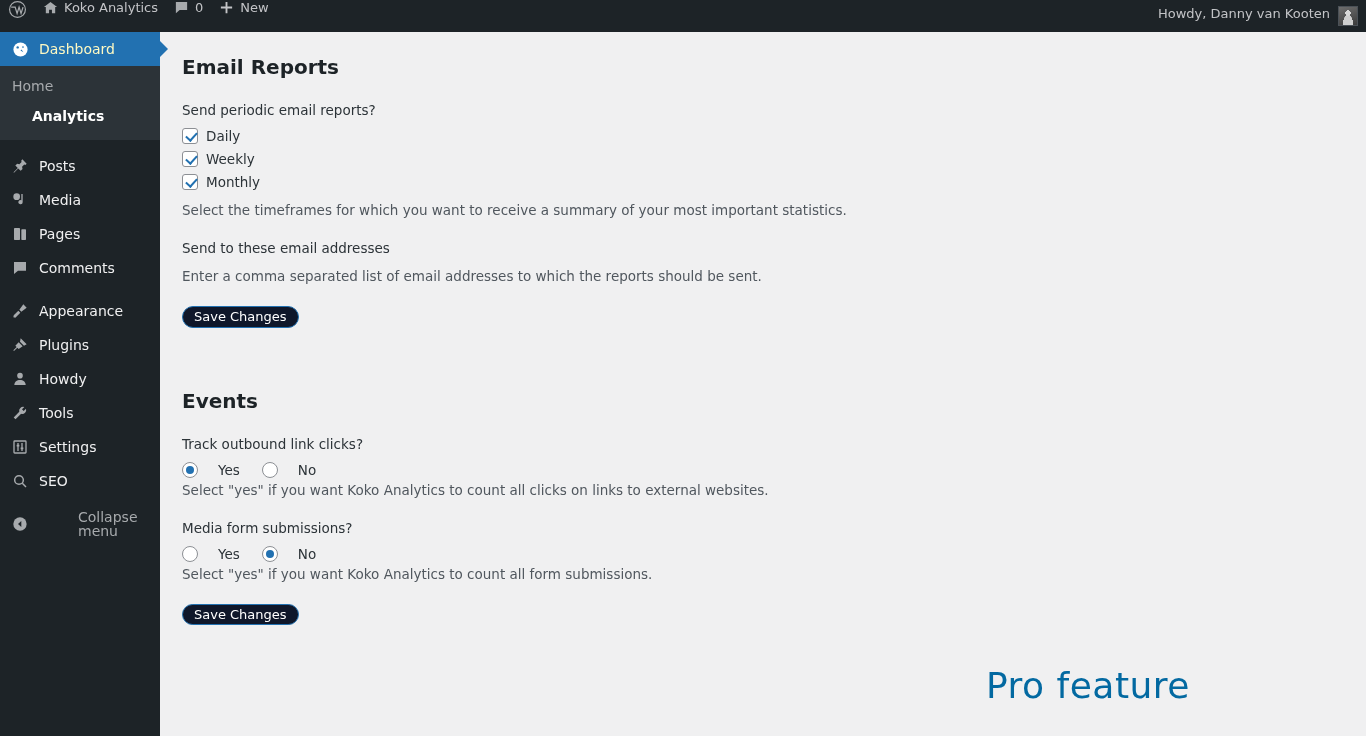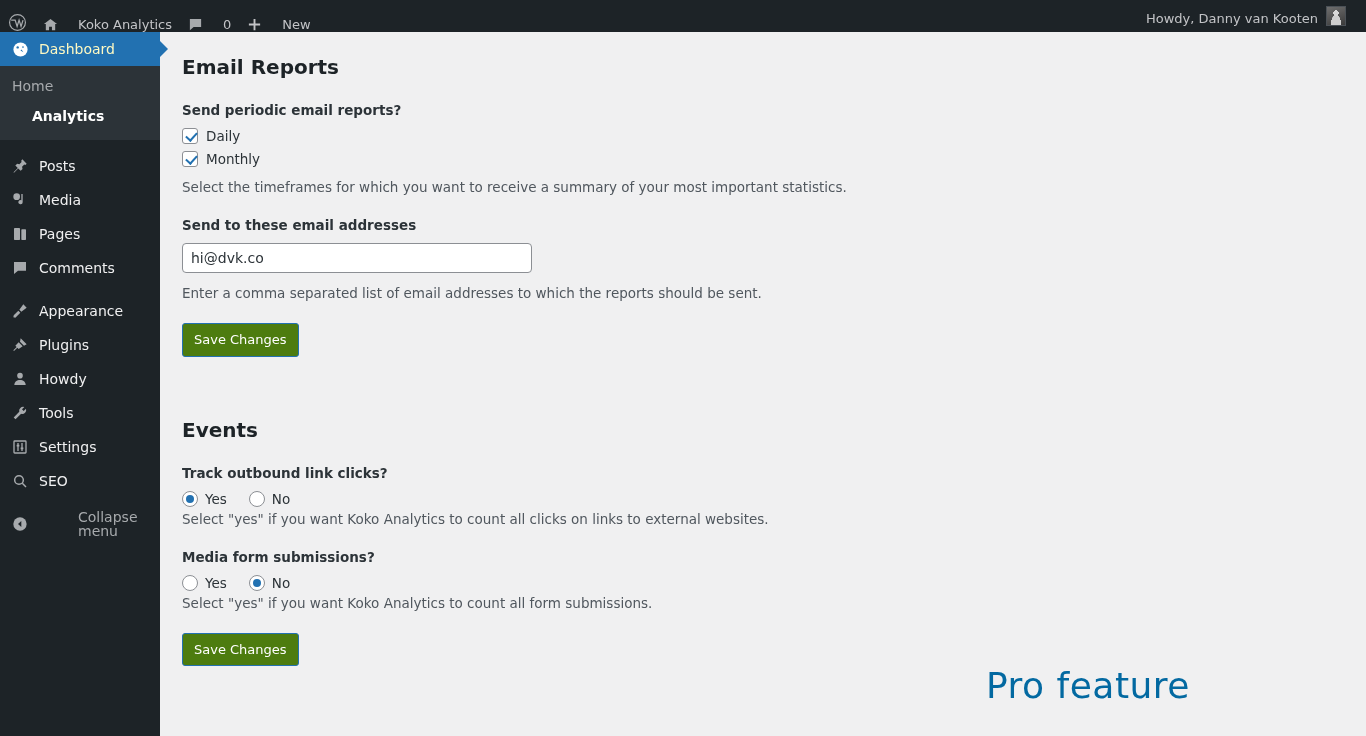--- a/index.html
+++ b/index.html
@@ -15,32 +15,32 @@
   #adminbar {
     position: absolute; top: 0; left: 0;
     width: 1366px; height: 32px;
     background: #1d2327;
     color: #c3c4c7;
     display: flex; align-items: center;
     font-size: 13px;
     z-index: 50;
   }
   .ab-item {
-    display: flex; align-items: flex-end;
+    display: flex; align-items: flex-start;
     height: 32px;
     padding: 0 8px;
     color: #c3c4c7;
-    gap: 20px;
+    gap: 6px;
     white-space: nowrap;
   }
   .ab-item .glyph { display: inline-flex; align-items: center; justify-content: center; }
   .ab-right {
     margin-left: auto;
-    display: flex; align-items: flex-end;
-    padding-right: 20px;
+    display: flex; align-items: flex-start;
+    padding-right: 8px;
     gap: 8px;
   }
   .avatar {
     width: 20px; height: 20px;
     background:
       radial-gradient(circle at 50% 34%, #d8d8d8 0 18%, rgba(0,0,0,0) 19%),
       radial-gradient(ellipse at 50% 100%, #cfcfcf 0 40%, rgba(0,0,0,0) 41%),
       linear-gradient(160deg, #6e6e6e, #3b3b3b);
     border: 1px solid #4b5157;
     display: inline-block;
@@ -114,21 +114,21 @@
   }
   h2.section-title {
     font-size: 20px;
     font-weight: 700;
     color: #1d2327;
     margin: 8px 0 0 0;
     line-height: 1.3;
   }
   .field-label {
     font-size: 13.5px;
-    font-weight: 700;
+    font-weight: 400;
     color: #2c3338;
     margin: 22px 0 10px 0;
   }
   .desc {
     font-size: 13.5px;
     color: #50575e;
     margin: 12px 0 0 0;
   }
 
   .checkrow {
@@ -155,21 +155,21 @@
     transform: rotate(42deg);
   }
 
   .radiogroup {
     display: flex; align-items: center;
     gap: 10px;
     font-size: 13.5px;
     color: #2c3338;
     margin-bottom: 2px;
   }
-  .radio-wrap { display: flex; align-items: flex-start; gap: 7px; margin-right: 12px; }
+  .radio-wrap { display: flex; align-items: flex-start; gap: 20px; margin-right: 12px; }
   .rb {
     width: 16px; height: 16px; flex: none;
     border: 1px solid #8c8f94;
     border-radius: 50%;
     background: #fff;
     position: relative;
   }
   .rb.selected::after {
     content: "";
     position: absolute;
@@ -187,27 +187,27 @@
     background: #fff;
     color: #2c3338;
     font-size: 14px;
     font-family: "DejaVu Sans", sans-serif;
     padding: 0 8px;
     line-height: 28px;
   }
 
   .btn-primary {
     display: inline-block;
-    background: #4d7c0f;
+    background: #0f172a;
     color: #fff;
     border: 1px solid #2271b1;
-    border-radius: 3px;
+    border-radius: 11px;
     font-size: 13px;
     font-family: "DejaVu Sans", sans-serif;
-    padding: 6px 11px;
+    padding: 0 11px;
     line-height: 1.5;
     cursor: pointer;
   }
 
   .spacer-lg { height: 52px; }
 
   .pro-note {
     position: absolute;
     right: 42px;
     bottom: 30px;
@@ -399,29 +399,32 @@
 
   <div class="field-label">Send periodic email reports?</div>
 
   <div>
     <label class="checkrow">
       <span class="cb checked"></span>
       <span>Daily</span>
     </label>
     <label class="checkrow">
       <span class="cb checked"></span>
+      <span>Weekly</span>
+    </label>
+    <label class="checkrow">
+      <span class="cb checked"></span>
       <span>Monthly</span>
     </label>
   </div>
 
   <p class="desc">Select the timeframes for which you want to receive a summary of your most important statistics.</p>
 
   <div class="field-label">Send to these email addresses</div>
 
-  <input class="text-input" type="text" value="hi@dvk.co" style="">
 
   <p class="desc">Enter a comma separated list of email addresses to which the reports should be sent.</p>
 
   <div style="margin-top:22px;">
     <button class="btn-primary">Save Changes</button>
   </div>
 
   <div class="spacer-lg"></div>
 
   <h2 class="section-title">Events</h2>

